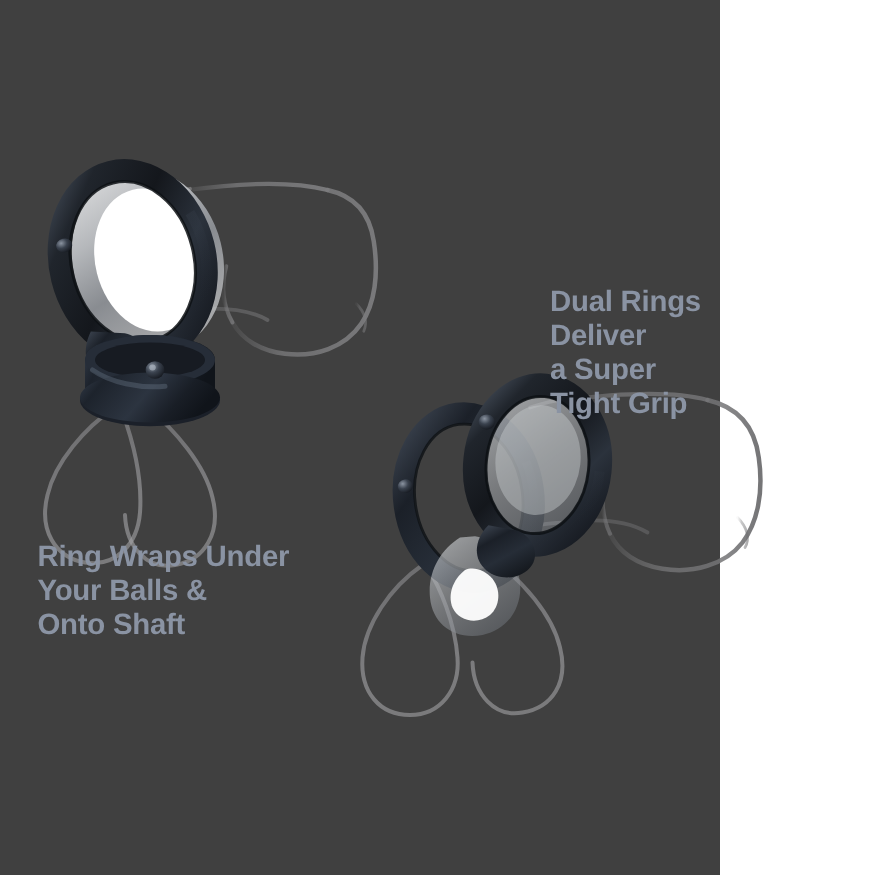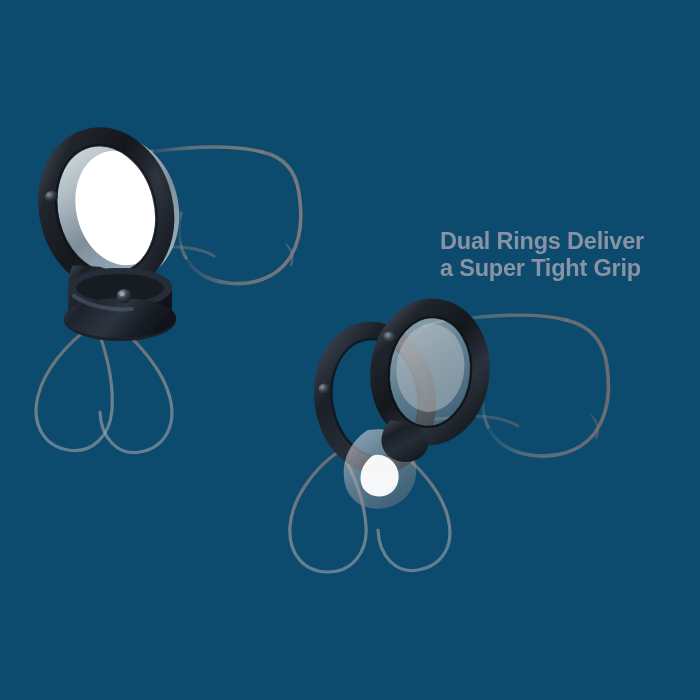--- a/index.html
+++ b/index.html
@@ -9,23 +9,23 @@
   }
   body {
     width: 700px;
     height: 700px;
     background: #ffffff;
     font-family: "Liberation Sans", sans-serif;
     overflow: hidden;
   }
   #stage {
     position: relative;
-    width: 700px;
+    width: 576px;
     height: 700px;
-    background: #0c4a6e;
+    background: #404040;
   }
   #artwork {
     position: absolute;
     left: 0;
     top: 0;
     width: 700px;
     height: 700px;
   }
   .callout {
     position: absolute;
@@ -236,14 +236,17 @@
 
         <path d="M-34,52 C-44,64 -44,80 -32,88 C-20,96 -2,92 4,80
                  C9,70 2,58 -10,54 Z" fill="url(#ringOuter2)"></path>
       </g>
     </g>
   </svg>
 
   <p class="callout" id="callout-dual-rings">Dual Rings Deliver
 a Super Tight Grip</p>
 
+  <p class="callout" id="callout-ring-wraps">Ring Wraps Under
+Your Balls &amp;
+Onto Shaft</p>
 
 </div>
 
 </body></html>

